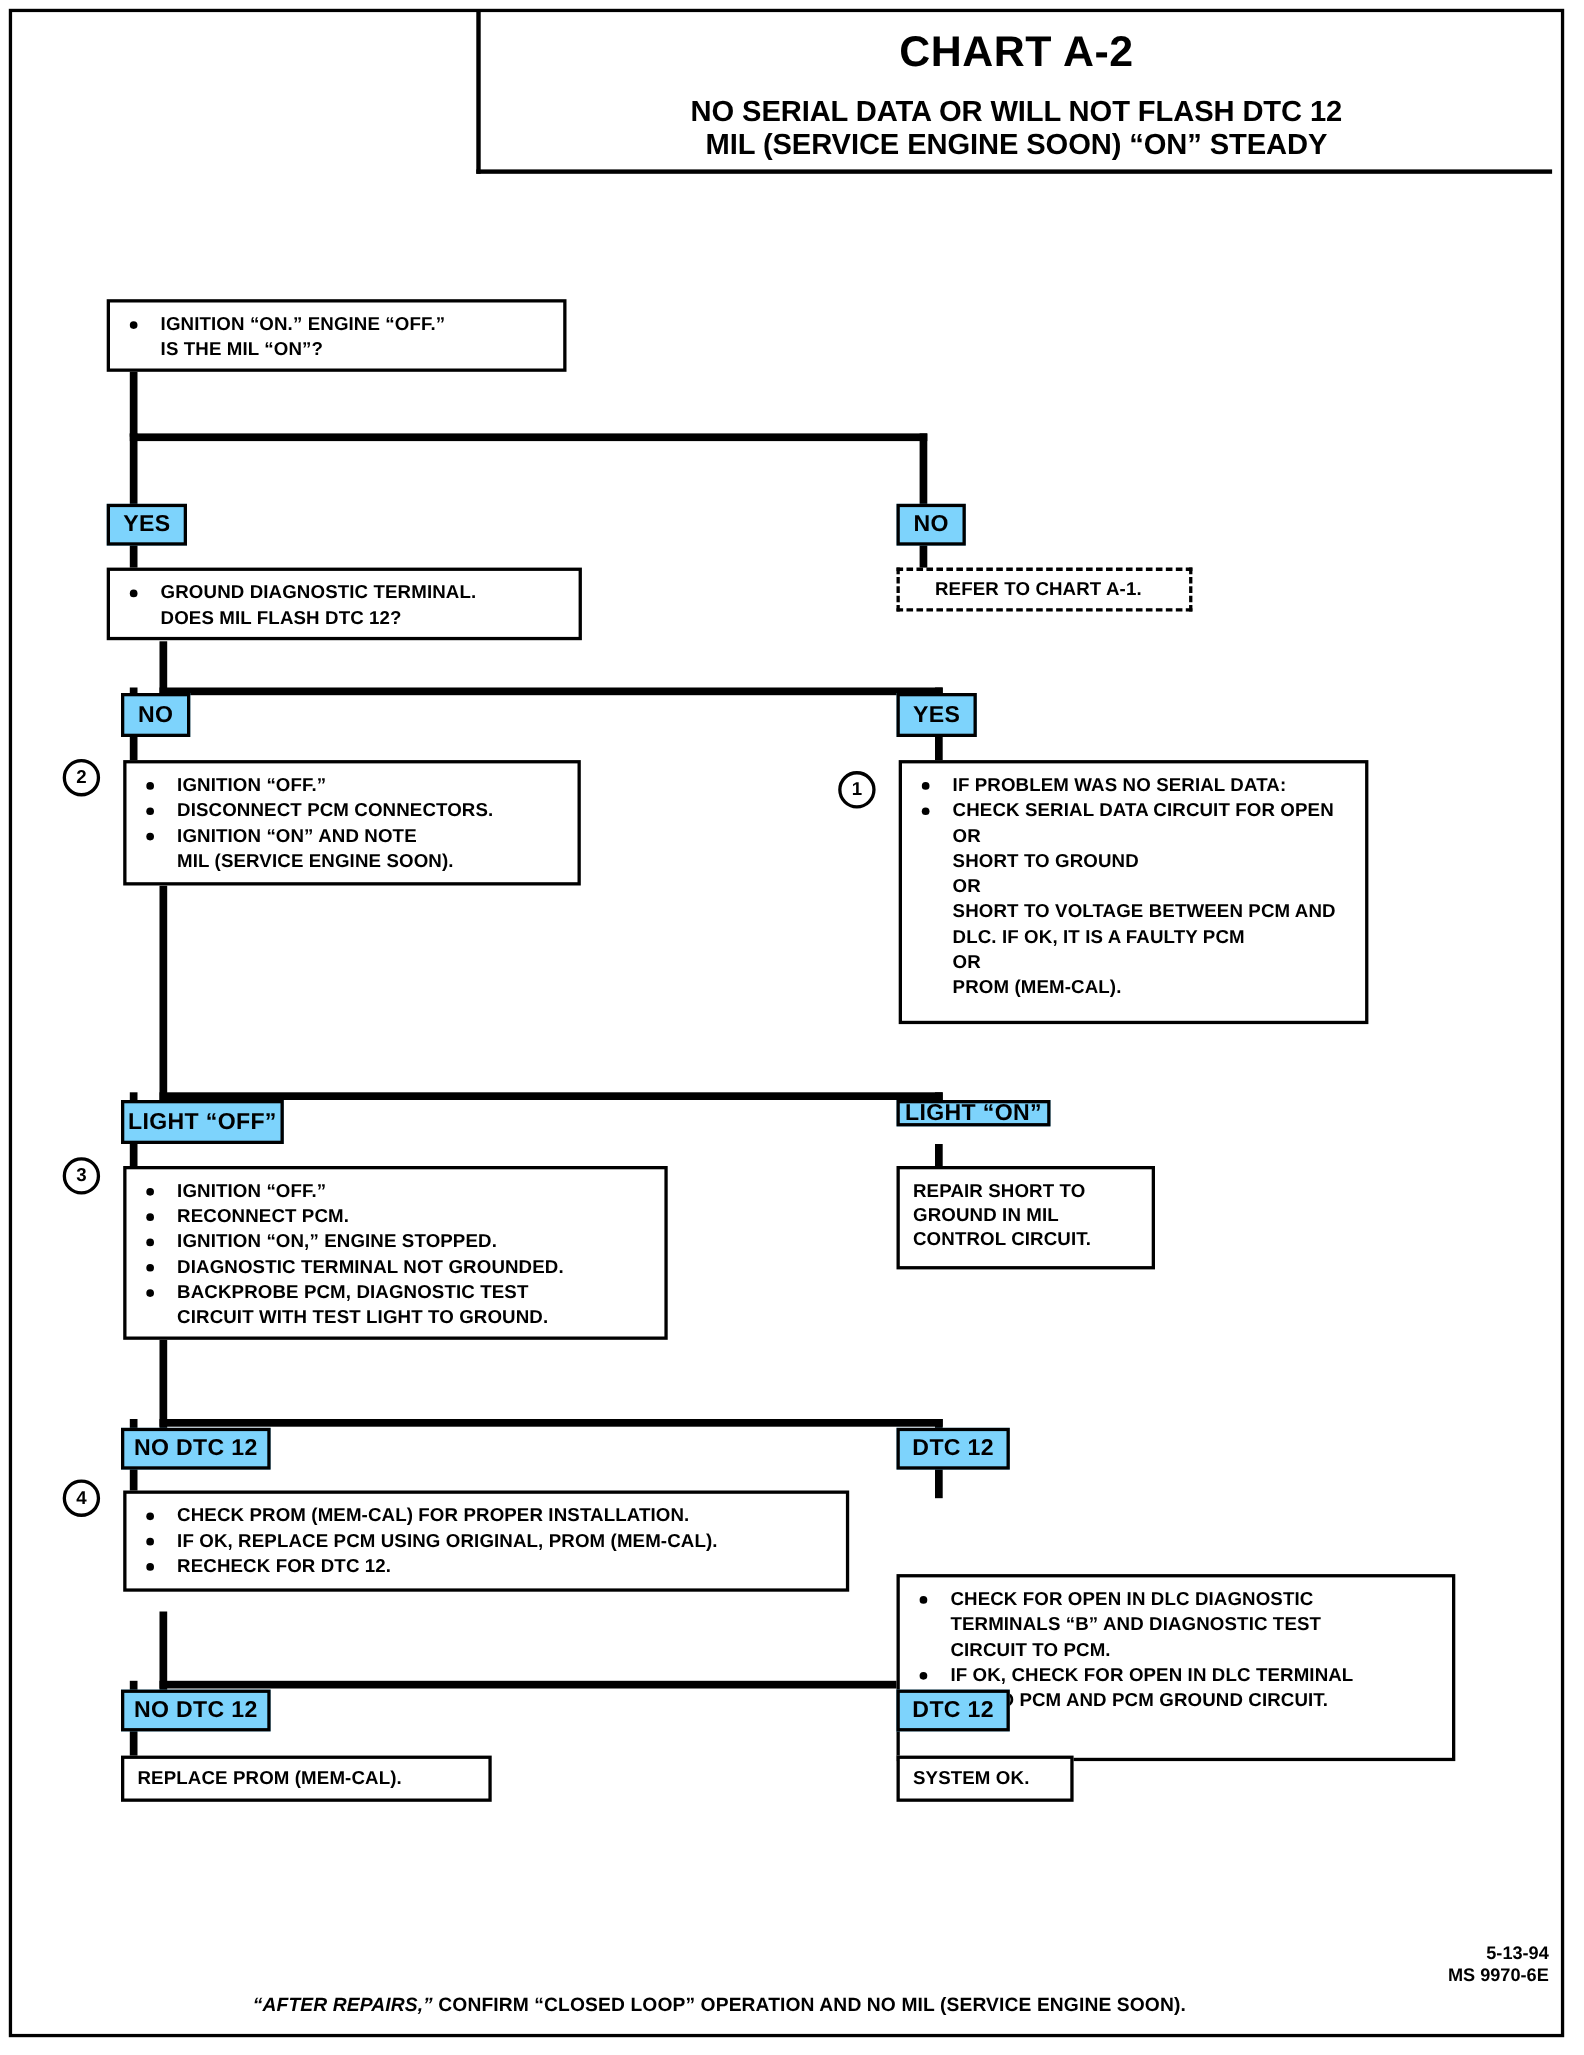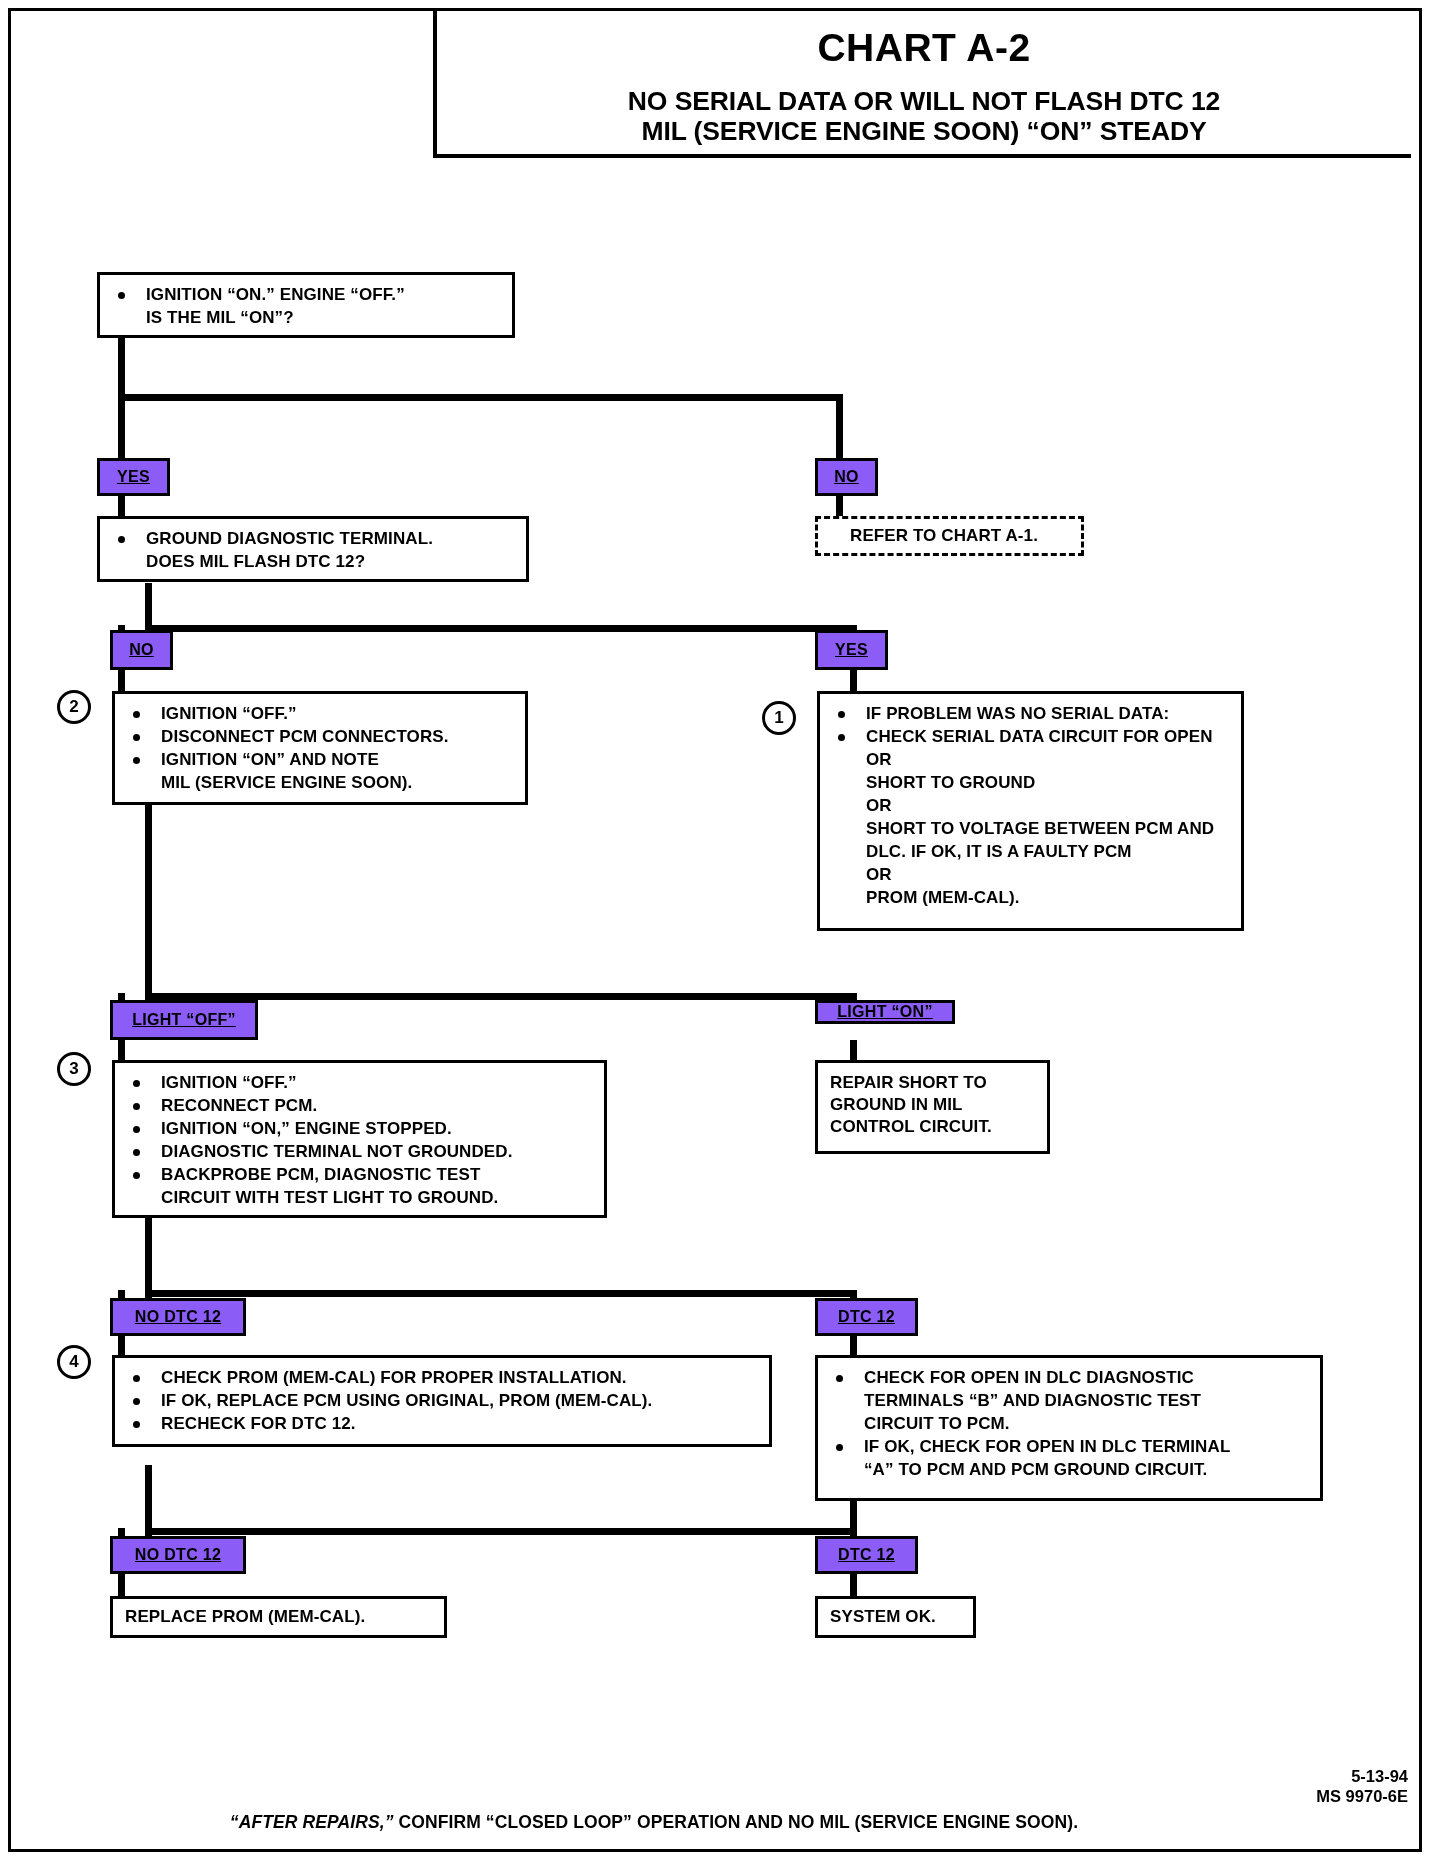--- a/index.html
+++ b/index.html
@@ -33,23 +33,23 @@
   }
 
   
   .node{
     position:absolute;border:3.5px solid #000;background:#fff;
     box-sizing:border-box;font-size:17px;font-weight:bold;
     line-height:22px;letter-spacing:.1px;
   }
   .node.dashed{border:3.5px dashed #000;padding-left:32px;}
   .tag{
-    position:absolute;border:3.5px solid #000;background:#8b5cf6;box-sizing:border-box;
-    font-size:16px;font-weight:bold;display:flex;align-items:center;
-    justify-content:center;letter-spacing:.3px;text-decoration:underline;
+    position:absolute;border:3.5px solid #000;background:#7dd3fc;box-sizing:border-box;
+    font-size:21px;font-weight:bold;display:flex;align-items:center;
+    justify-content:center;letter-spacing:.3px;
   }
   .body-box{padding:9px 12px 15px 12px;}
   .plain-box{padding:9px 12px;}
 
   ul.bl{margin:0;padding:0;list-style:none;}
   ul.bl>li{
     position:relative;padding-left:34px;margin:0 0 1px 0;
   }
   ul.bl>li::before{
     content:"";position:absolute;left:6px;top:8px;
@@ -214,21 +214,21 @@
 
 <div class="step-circle" style="left:57px;top:1345px;">4</div>
 <div class="node body-box" style="left:112px;top:1355px;width:660px;height:92px;">
   <ul class="bl">
     <li>CHECK PROM (MEM-CAL) FOR PROPER INSTALLATION.</li>
     <li>IF OK, REPLACE PCM USING ORIGINAL, PROM (MEM-CAL).</li>
     <li>RECHECK FOR DTC 12.</li>
   </ul>
 </div>
 
-<div class="node body-box" style="left:815px;top:1355px;width:508px;height:146px;">
+<div class="node body-box" style="left:815px;top:1431px;width:508px;height:170px;">
   <ul class="bl">
     <li>CHECK FOR OPEN IN DLC DIAGNOSTIC</li>
     <li class="nobullet">TERMINALS “B” AND DIAGNOSTIC TEST</li>
     <li class="nobullet">CIRCUIT TO PCM.</li>
     <li>IF OK, CHECK FOR OPEN IN DLC TERMINAL</li>
     <li class="nobullet">“A” TO PCM AND PCM GROUND CIRCUIT.</li>
   </ul>
 </div>
 
 <div class="tag" style="left:110px;top:1536px;width:136px;height:38px;">NO DTC 12</div>

